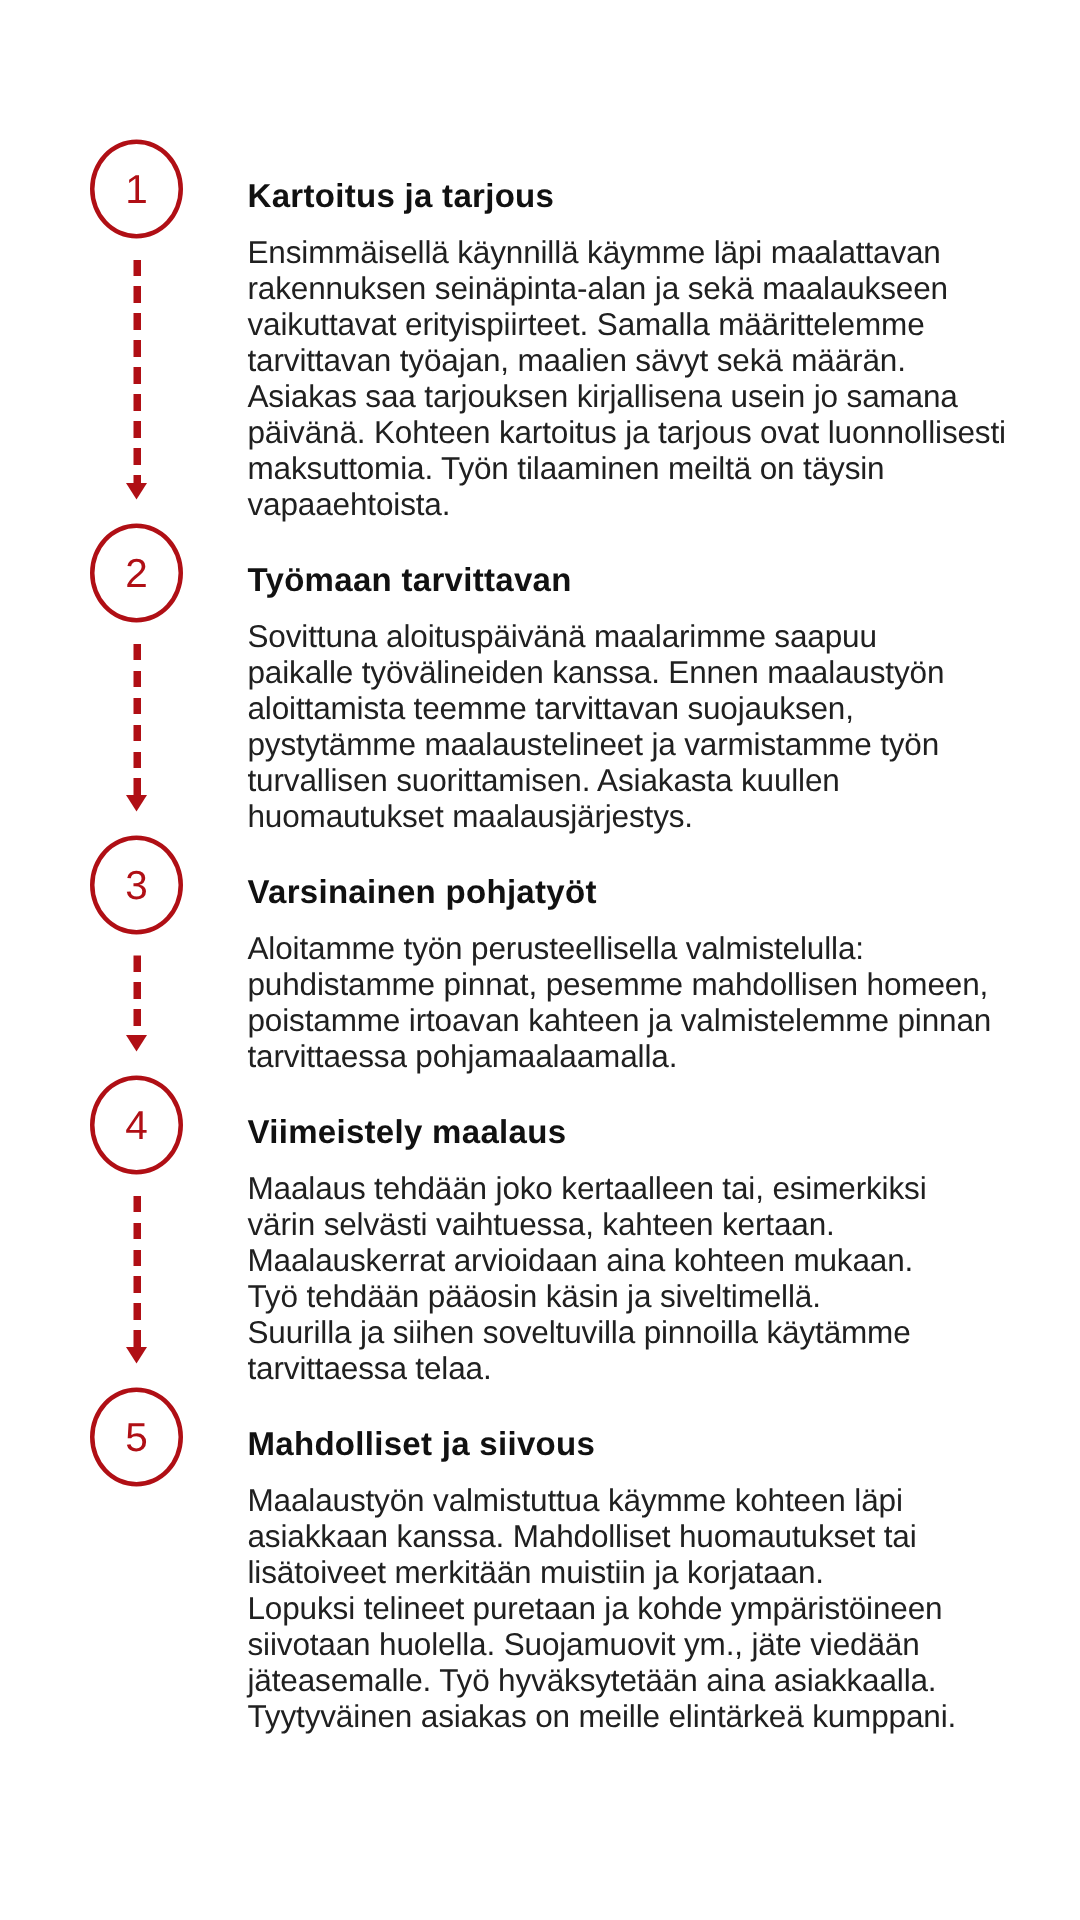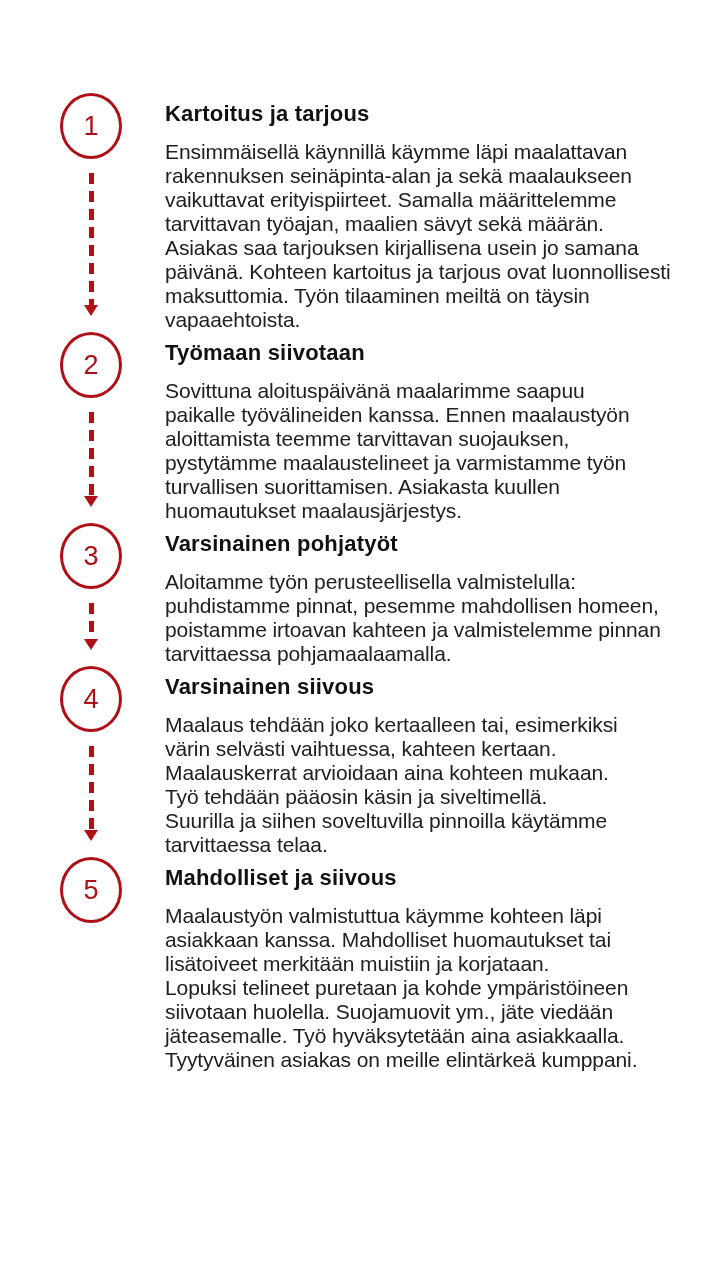--- a/index.html
+++ b/index.html
@@ -68,21 +68,21 @@
     border-left:7.5px solid transparent;
     border-right:7.5px solid transparent;
     border-top:11px solid var(--red);
     margin-top:-1px;
   }
   .content{
     flex:1 1 auto;
     min-width:0;
   }
   .step-title{
-    margin-top:8px;
+    margin-top:25px;
     font-size:22px;
     font-weight:bold;
     line-height:26px;
     color:var(--title);
     letter-spacing:0.2px;
   }
   .step-body{
     margin-top:13px;
     font-size:21px;
     line-height:24px;
@@ -123,21 +123,21 @@
     <div class="rail">
       <div class="badge">
         <span class="num">2</span>
       </div>
       <div class="connector">
         <div class="dashes"></div>
         <div class="head"></div>
       </div>
     </div>
     <div class="content">
-      <div class="step-title">Työmaan siivotaan</div>
+      <div class="step-title">Työmaan tarvittavan</div>
       <div class="step-body">Sovittuna aloituspäivänä maalarimme saapuu
 paikalle työvälineiden kanssa. Ennen maalaustyön
 aloittamista teemme tarvittavan suojauksen,
 pystytämme maalaustelineet ja varmistamme työn
 turvallisen suorittamisen. Asiakasta kuullen
 huomautukset maalausjärjestys.</div>
     </div>
   </div>
 
   <div class="step">
@@ -163,21 +163,21 @@
     <div class="rail">
       <div class="badge">
         <span class="num">4</span>
       </div>
       <div class="connector">
         <div class="dashes"></div>
         <div class="head"></div>
       </div>
     </div>
     <div class="content">
-      <div class="step-title">Varsinainen siivous</div>
+      <div class="step-title">Viimeistely maalaus</div>
       <div class="step-body">Maalaus tehdään joko kertaalleen tai, esimerkiksi
  värin selvästi vaihtuessa, kahteen kertaan.
 Maalauskerrat arvioidaan aina kohteen mukaan.
 Työ tehdään pääosin käsin ja siveltimellä.
 Suurilla ja siihen soveltuvilla pinnoilla käytämme
 tarvittaessa telaa.</div>
     </div>
   </div>
 
   <div class="step">

